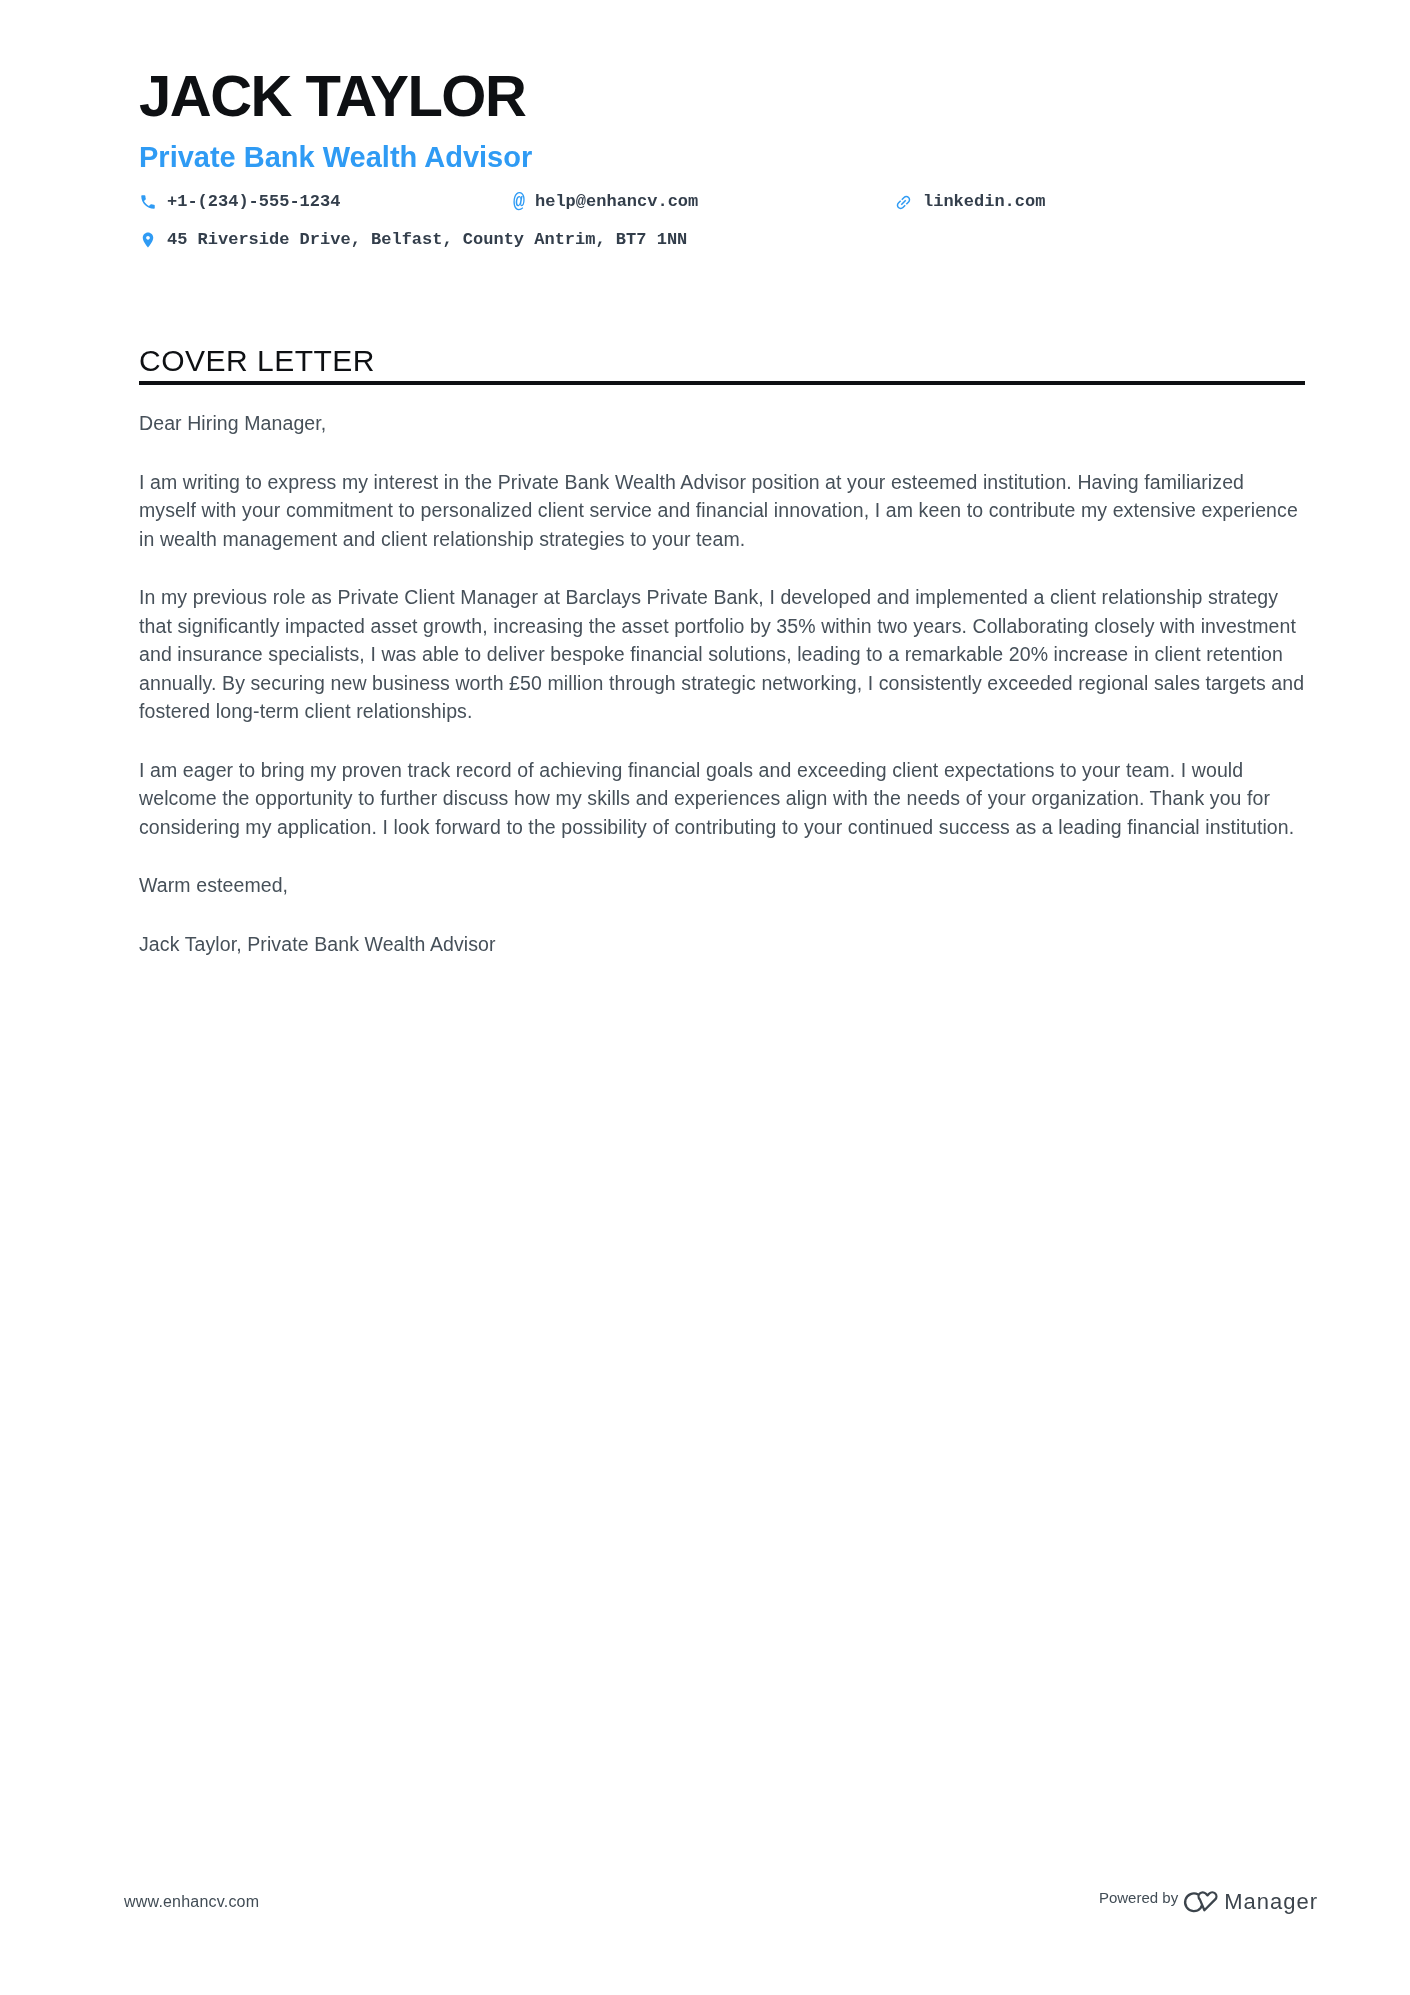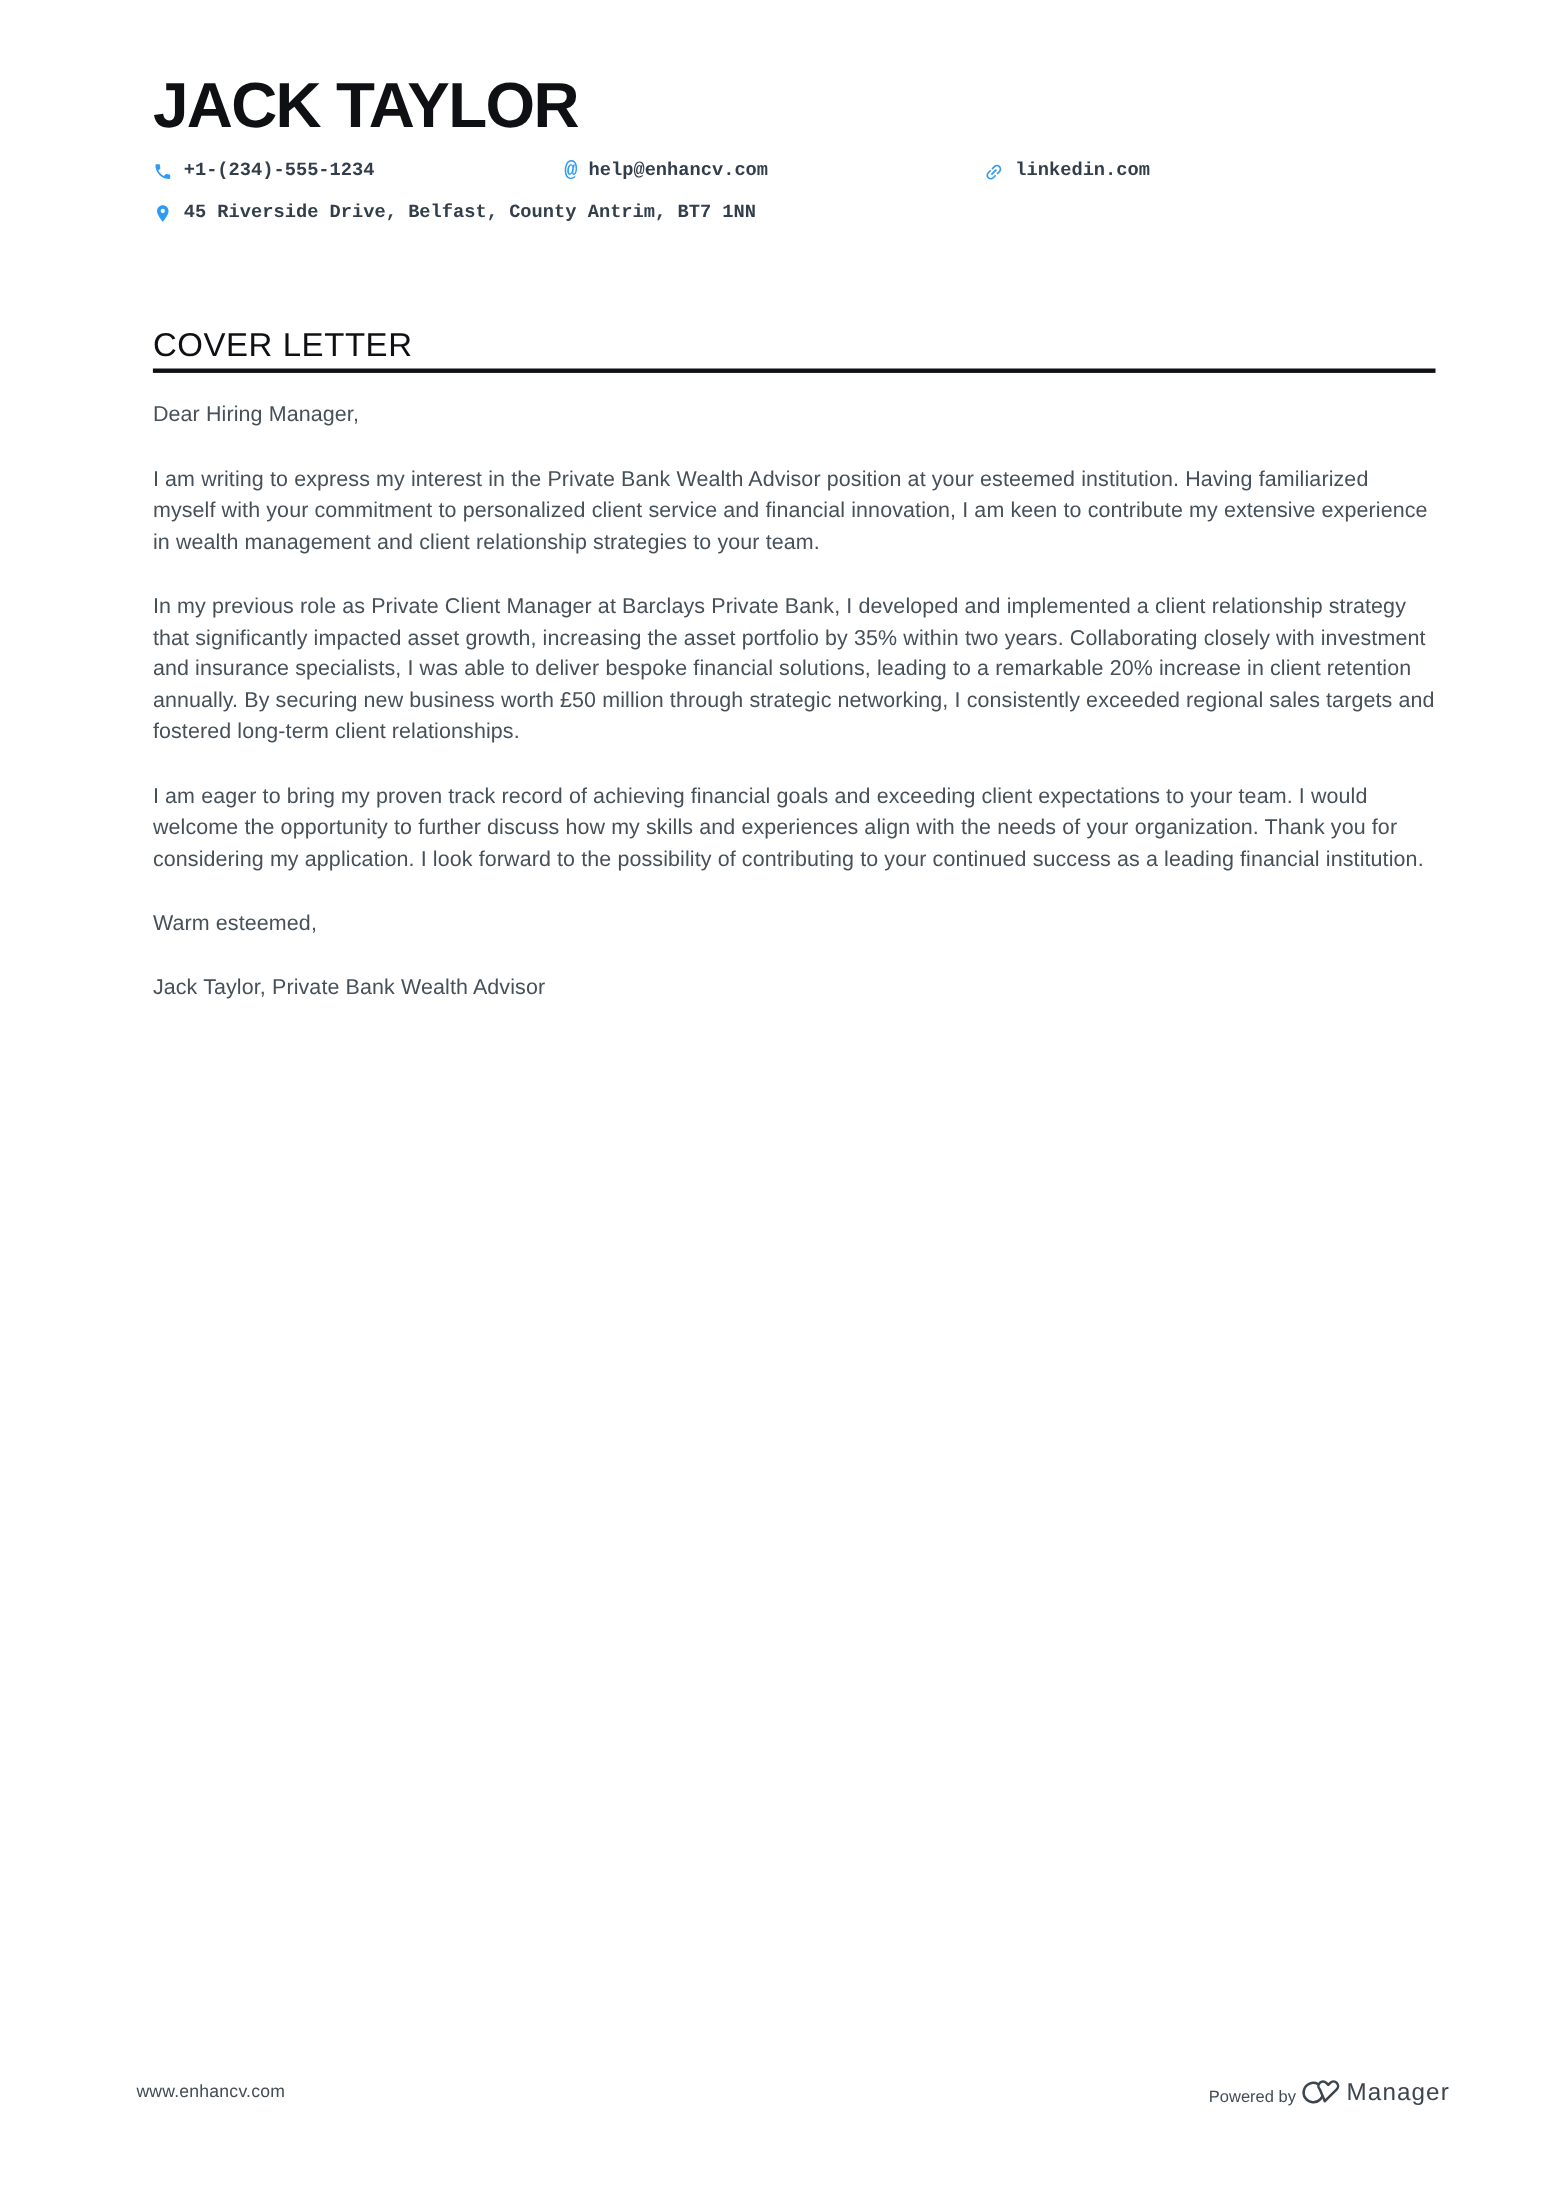--- a/index.html
+++ b/index.html
@@ -56,34 +56,35 @@
     font-size:19.5px;line-height:28.5px;color:var(--c-body);
     margin-bottom:30px;letter-spacing:.1px;
   }
   .letter p:last-child{margin-bottom:0;}
   
   .footer{
     position:absolute;left:112px;right:104px;bottom:80px;
     display:flex;justify-content:space-between;align-items:center;
   }
   .site-url{font-size:16px;color:var(--c-footer);letter-spacing:.2px;}
-  .powered{display:flex;align-items:flex-end;gap:0;}
+  .powered{display:flex;align-items:flex-start;gap:0;}
   .powered-label{font-size:15px;color:var(--c-footer);}
   .brand-logo svg{display:block;}
   .brand-name{
     font-size:22px;color:var(--c-logo);letter-spacing:1px;font-weight:400;
   }
 </style>
 </head>
 <body>
 
 <div class="page">
 
   <header>
     <h1 class="person-name">JACK TAYLOR</h1>
+    <h2 class="job-title">Private Bank Wealth Advisor</h2>
 
     <div class="contact-row">
       <div class="contact-item ci-phone">
         <span class="icon">
           <svg width="18" height="18" viewBox="0 0 24 24" class="icon-fill" aria-hidden="true">
             <path d="M6.62 10.79c1.44 2.83 3.76 5.14 6.59 6.59l2.2-2.21c.27-.27.67-.36 1.02-.24 1.12.37 2.33.57 3.57.57.55 0 1 .45 1 1V20c0 .55-.45 1-1 1-9.39 0-17-7.61-17-17 0-.55.45-1 1-1h3.5c.55 0 1 .45 1 1 0 1.25.2 2.45.57 3.57.11.35.03.74-.25 1.02l-2.2 2.2z"></path>
           </svg>
         </span>
         <span>+1-(234)-555-1234</span>
       </div>

